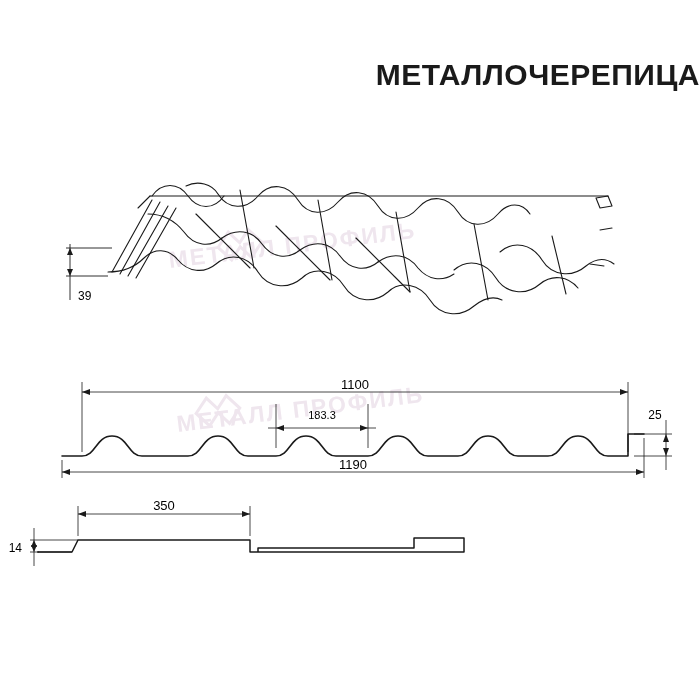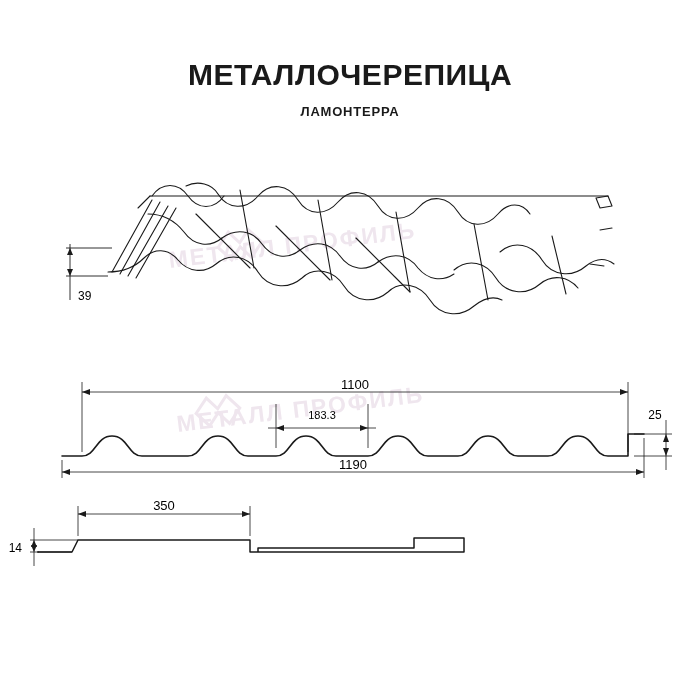--- a/index.html
+++ b/index.html
@@ -17,21 +17,21 @@
   }
   .page {
     position: absolute;
     inset: 0;
   }
   .title {
     position: absolute;
     left: 0;
     right: 0;
     top: 58px;
-    text-align: center;
+    text-align: right;
     font-size: 30px;
     font-weight: bold;
     letter-spacing: 0.5px;
     color: #1a1a1a;
   }
   .subtitle {
     position: absolute;
     left: 0;
     right: 0;
     top: 104px;
@@ -73,21 +73,20 @@
     font-family: "Liberation Sans", sans-serif;
     fill: #000000;
   }
 </style>
 </head>
 <body>
 
 <div class="page">
 
   <div class="title">МЕТАЛЛОЧЕРЕПИЦА</div>
-  <div class="subtitle">ЛАМОНТЕРРА</div>
 
   <div class="wm wm1">МЕТАЛЛ ПРОФИЛЬ</div>
   <div class="wm wm2">МЕТАЛЛ ПРОФИЛЬ</div>
 
   <svg class="drawing" viewBox="0 0 700 700">
 
     <g fill="none" stroke="#efe6ee" stroke-width="3">
       <path d="M218 246 l12 -14 l10 12 l10 -12 l12 14 l-12 14 l-10 -12 l-10 12 z" transform="rotate(-7 230 246)"></path>
     </g>
     <g fill="none" stroke="#efe6ee" stroke-width="3">

